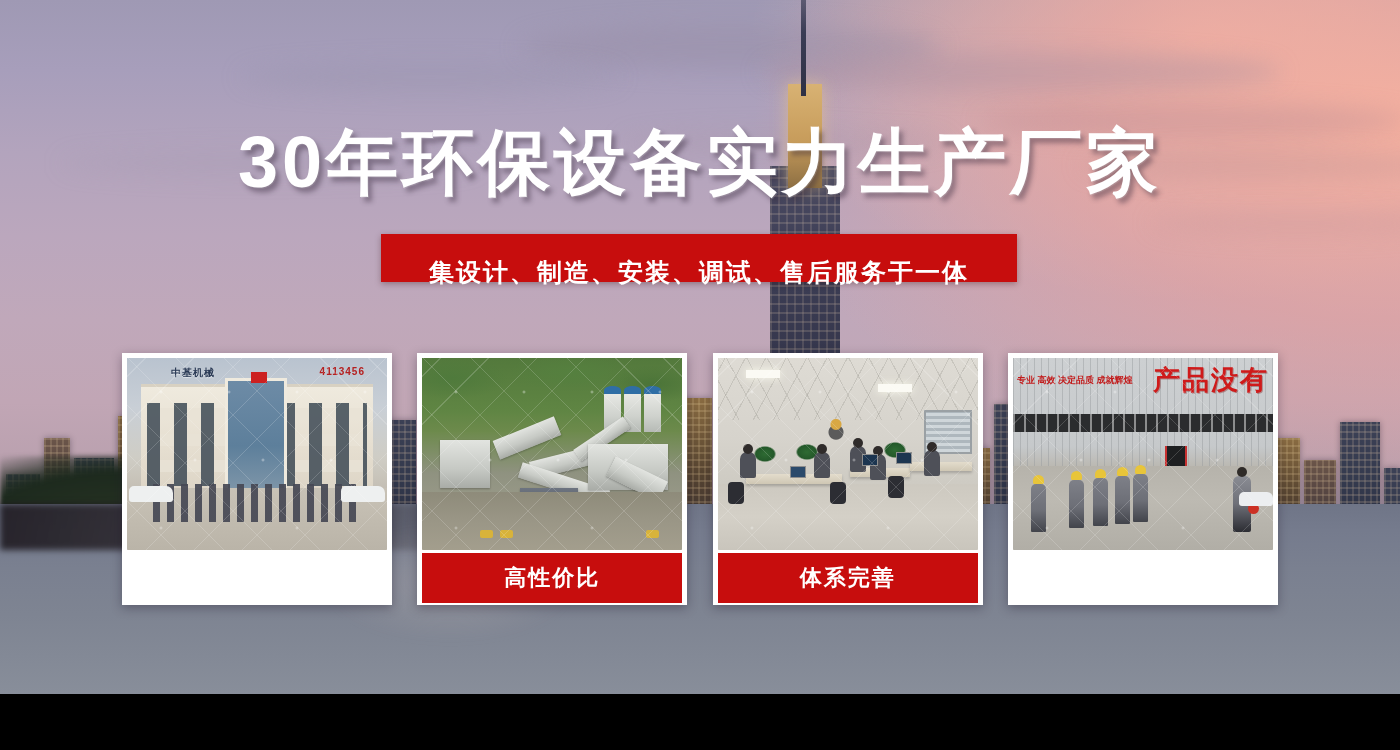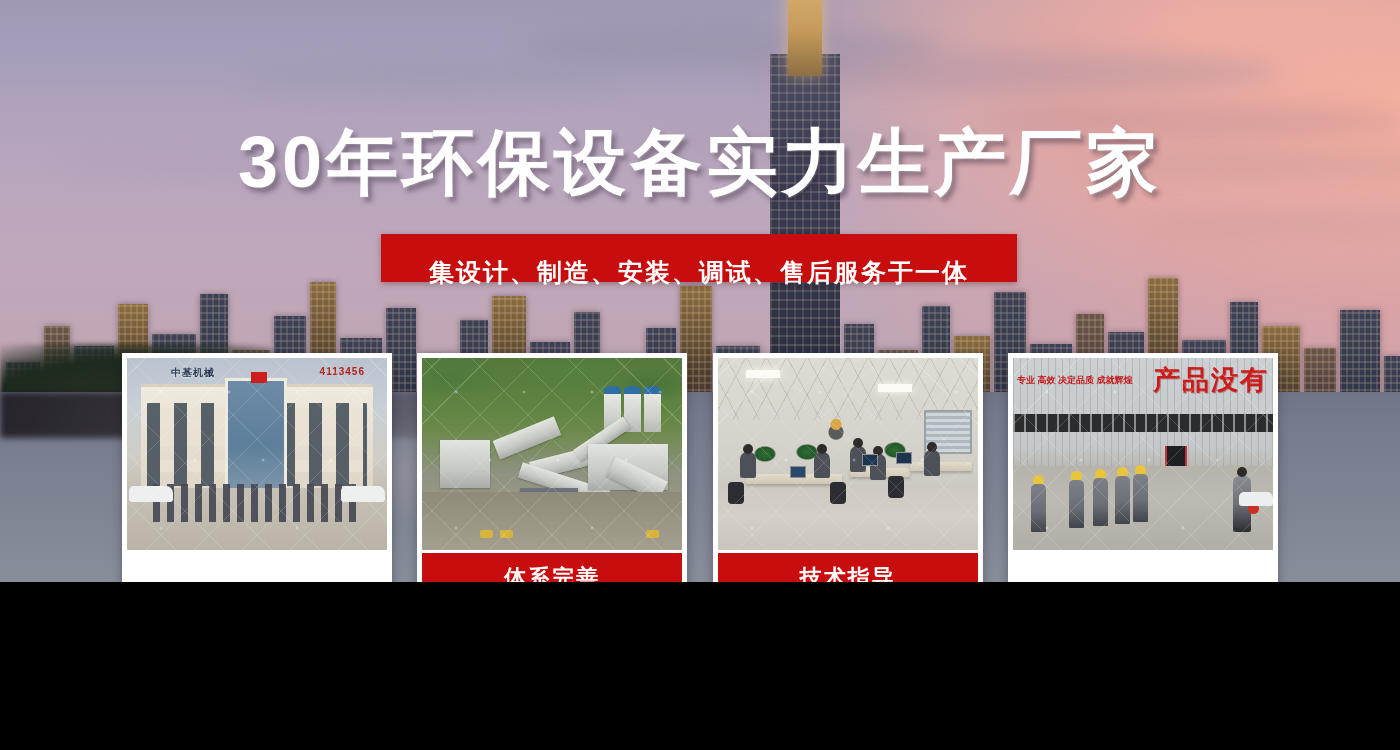--- a/index.html
+++ b/index.html
@@ -6,21 +6,21 @@
   html, body {
     width:1400px; height:750px;
     font-family:"Liberation Sans","DejaVu Sans",sans-serif;
     overflow:hidden;
     background:#000;
   }
 
   
   #banner-stage {
     position:relative;
-    width:1400px; height:582px;
+    width:1400px; height:694px;
     overflow:hidden;
   }
 
   
   .sky {
     position:absolute; inset:0;
     background:
       radial-gradient(ellipse 900px 520px at 100% 18%, rgba(247,176,158,0.95) 0%, rgba(238,160,152,0.55) 38%, rgba(196,160,175,0.0) 72%),
       radial-gradient(ellipse 700px 400px at 86% 6%, rgba(250,196,176,0.75) 0%, rgba(240,170,160,0.0) 65%),
       linear-gradient(180deg,
@@ -468,21 +468,21 @@
         <div class="bar" style="left:150px; top:74px;  width:60px; height:14px; transform:rotate(-34deg);"></div>
         <div class="bar" style="left:166px; top:86px;  width:80px; height:46px;"></div>
         <div class="bar" style="left:186px; top:110px; width:58px; height:22px; transform:rotate(26deg);"></div>
         <div class="bar" style="left:98px;  top:130px; width:58px; height:28px; background:linear-gradient(180deg,#6d7480,#4e545d);"></div>
         <div class="ground"></div>
         <div class="yellow" style="left:58px;"></div>
         <div class="yellow" style="left:78px;"></div>
         <div class="yellow" style="left:224px;"></div>
         <div class="mesh"></div>
       </div>
-      <div class="card-label">体系完善</div>
+      <div class="card-label">高性价比</div>
     </div>
 
     <div class="card">
       <div class="card-photo ph3">
         <div class="ceiling"></div>
         <div class="panel" style="left:28px; top:12px;"></div>
         <div class="panel" style="left:160px; top:26px;"></div>
         <div class="wallart"></div>
         <div class="window"></div>
         <div class="floor"></div>
@@ -498,21 +498,21 @@
         <div class="person" style="left:152px; top:96px;"></div>
         <div class="person" style="left:206px; top:92px;"></div>
         <div class="chair" style="left:10px;  top:124px;"></div>
         <div class="chair" style="left:112px; top:124px;"></div>
         <div class="chair" style="left:170px; top:118px;"></div>
         <div class="monitor" style="left:144px; top:96px;"></div>
         <div class="monitor" style="left:178px; top:94px;"></div>
         <div class="monitor" style="left:72px;  top:108px; background:#2b4a6b;"></div>
         <div class="mesh"></div>
       </div>
-      <div class="card-label">技术指导</div>
+      <div class="card-label">体系完善</div>
     </div>
 
     <div class="card">
       <div class="card-photo ph4">
         <div class="facade"></div>
         <div class="slogan">专业  高效
 决定品质  成就辉煌</div>
         <div class="bigred">产品没有</div>
         <div class="darkband"></div>
         <div class="door"></div>

